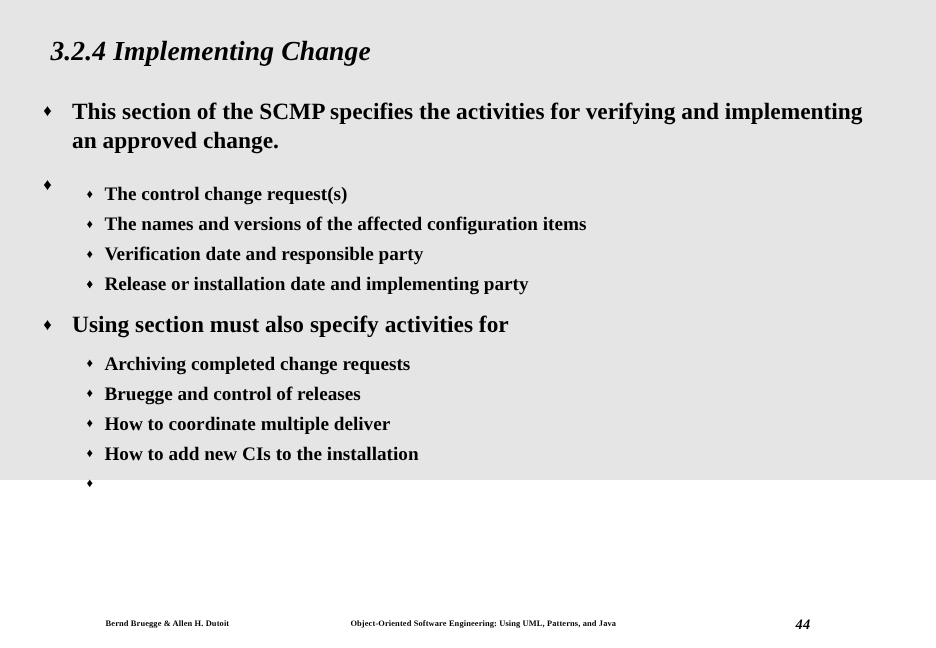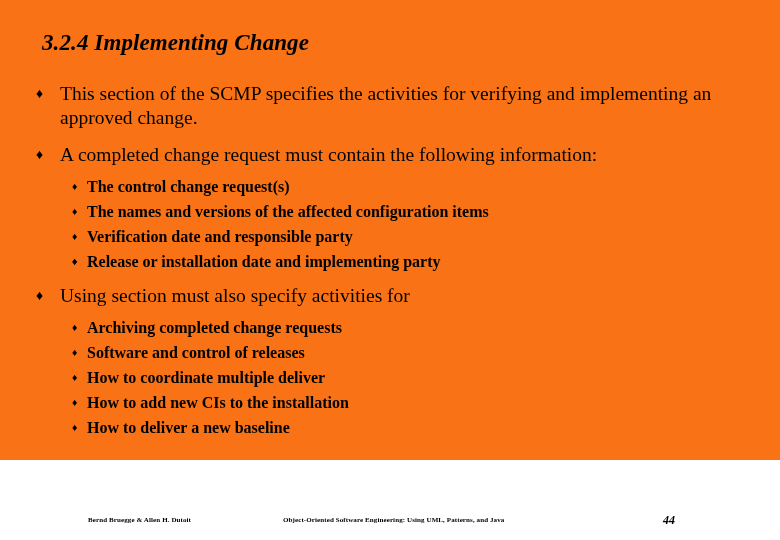--- a/index.html
+++ b/index.html
@@ -14,22 +14,22 @@
     font-family: "Liberation Serif", "DejaVu Serif", serif;
     color: #000000;
     position: relative;
   }
 
   #slide {
     position: absolute;
     left: 0;
     top: 0;
     width: 780px;
-    height: 460px;
-    background: #f97316;
+    height: 400px;
+    background: #e5e5e5;
   }
 
   
   .slide-title {
     position: absolute;
     left: 42px;
     top: 29px;
     font-size: 23px;
     font-weight: bold;
     font-style: italic;
@@ -58,20 +58,21 @@
   .l1-item .bullet {
     position: absolute;
     left: 36px;
     top: 0;
     font-size: 14px;
     line-height: 24px;
   }
   .l1-item .l1-text {
     display: block;
     max-width: 672px;
+    font-weight: bold;
   }
 
   
   .l2-list {
     margin: 0;
     padding: 0;
   }
   .l2-item {
     position: relative;
     padding-left: 87px;
@@ -105,21 +106,21 @@
     letter-spacing: 0.1px;
   }
   .footer-left {
     position: absolute;
     left: 88px;
     top: 0;
     white-space: nowrap;
   }
   .footer-center {
     position: absolute;
-    left: 283px;
+    left: 292px;
     top: 0;
     white-space: nowrap;
   }
   .footer-page {
     position: absolute;
     left: 663px;
     top: 0;
     font-size: 12px;
     white-space: nowrap;
     font-style: italic;
@@ -136,21 +137,20 @@
 
     <div class="l1-item">
       <span class="bullet">♦</span>
       <span class="l1-text">This section of the SCMP specifies the activities for verifying and implementing an approved change.</span>
     </div>
 
     <div class="gap-before-l1-second"></div>
 
     <div class="l1-item">
       <span class="bullet">♦</span>
-      <span class="l1-text">A completed change request must contain the following information:</span>
     </div>
 
     <div class="gap-after-l1-group"></div>
 
     <div class="l2-list">
       <div class="l2-item">
         <span class="bullet">♦</span>
         <span>The control change request(s)</span>
       </div>
       <div class="l2-item">
@@ -179,33 +179,32 @@
 
     <div class="gap-after-l1-group"></div>
 
     <div class="l2-list">
       <div class="l2-item">
         <span class="bullet">♦</span>
         <span>Archiving completed change requests</span>
       </div>
       <div class="l2-item">
         <span class="bullet">♦</span>
-        <span>Software and control of releases</span>
+        <span>Bruegge and control of releases</span>
       </div>
       <div class="l2-item">
         <span class="bullet">♦</span>
         <span>How to coordinate multiple deliver</span>
       </div>
       <div class="l2-item">
         <span class="bullet">♦</span>
         <span>How to add new CIs to the installation</span>
       </div>
       <div class="l2-item">
         <span class="bullet">♦</span>
-        <span>How to deliver a new baseline</span>
       </div>
     </div>
 
   </div>
 
   <div class="footer">
     <span class="footer-left">Bernd Bruegge &amp; Allen H. Dutoit</span>
     <span class="footer-center">Object-Oriented Software Engineering: Using UML, Patterns, and Java</span>
     <span class="footer-page">44</span>
   </div>

